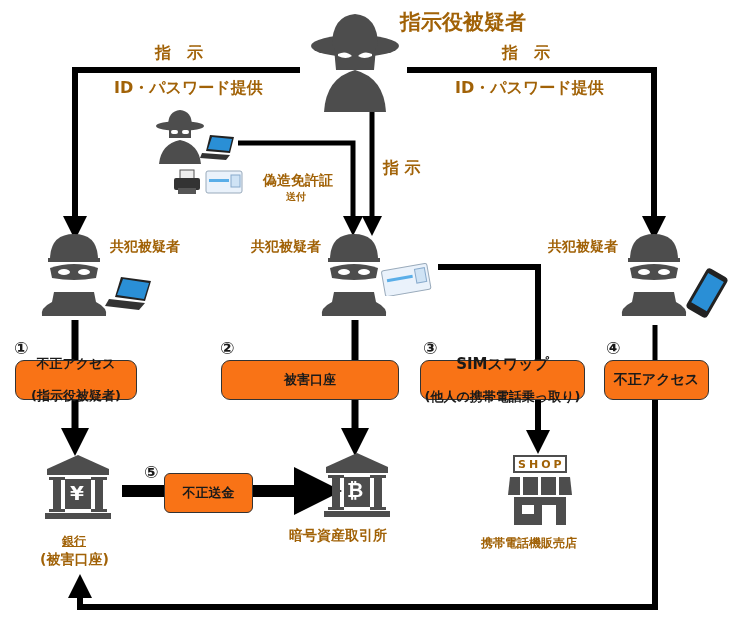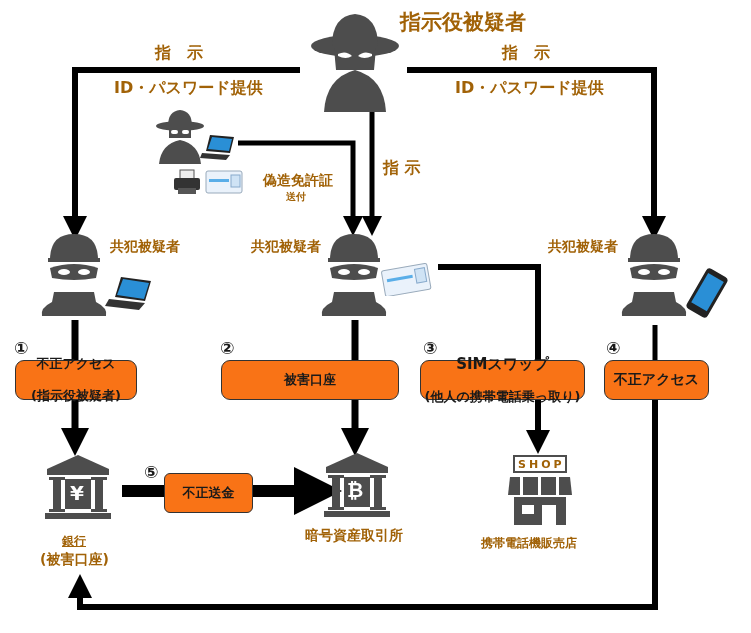--- a/index.html
+++ b/index.html
@@ -205,21 +205,21 @@
     <rect x="50" y="26" width="8" height="30" fill="#4d4d4d"></rect>
     <rect x="4" y="24" width="16" height="3" fill="#4d4d4d"></rect>
     <rect x="46" y="24" width="16" height="3" fill="#4d4d4d"></rect>
     <rect x="4" y="56" width="16" height="3" fill="#4d4d4d"></rect>
     <rect x="46" y="56" width="16" height="3" fill="#4d4d4d"></rect>
     <rect x="20" y="26" width="26" height="30" fill="#4d4d4d"></rect>
     <rect x="0" y="60" width="66" height="6" fill="#4d4d4d"></rect>
   </svg>
 </div>
 <div class="lbl" style="left:347px;top:478px;font-size:20px;color:#fff;">₿</div>
-<div class="lbl" style="left:305px;top:527px;font-size:14px;text-align:center;">暗号資産取引所</div>
+<div class="lbl" style="left:289px;top:527px;font-size:14px;text-align:center;">暗号資産取引所</div>
 
 <div class="abs" style="left:508px;top:455px;width:64px;height:70px;">
   <svg width="64" height="70" viewBox="0 0 64 70">
     <rect x="6" y="1" width="52" height="16" fill="#fff" stroke="#4d4d4d" stroke-width="2"></rect>
     <path d="M2,22 L62,22 L64,40 L0,40 Z" fill="#4d4d4d"></path>
     <rect x="12" y="22" width="3" height="18" fill="#fff"></rect>
     <rect x="30" y="22" width="3" height="18" fill="#fff"></rect>
     <rect x="48" y="22" width="3" height="18" fill="#fff"></rect>
     <rect x="6" y="42" width="52" height="28" fill="#4d4d4d"></rect>
     <rect x="14" y="50" width="12" height="9" fill="#fff"></rect>

